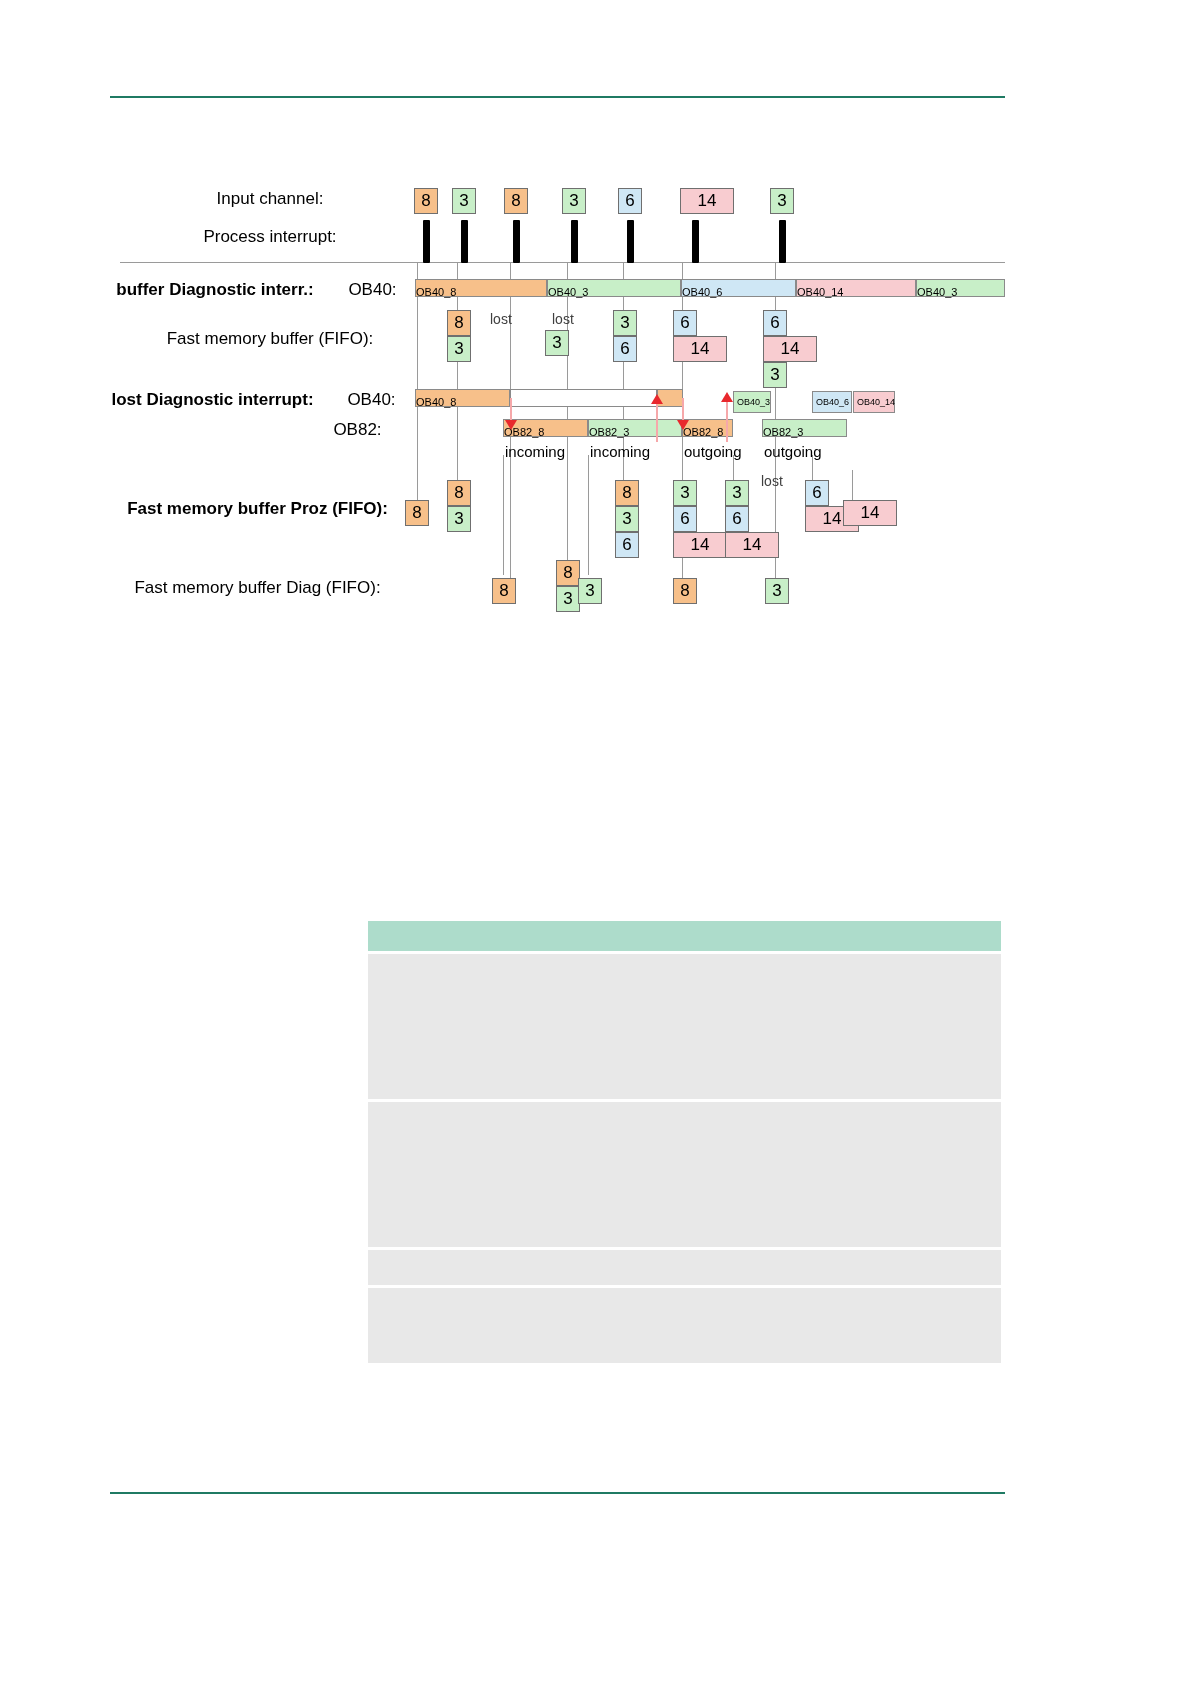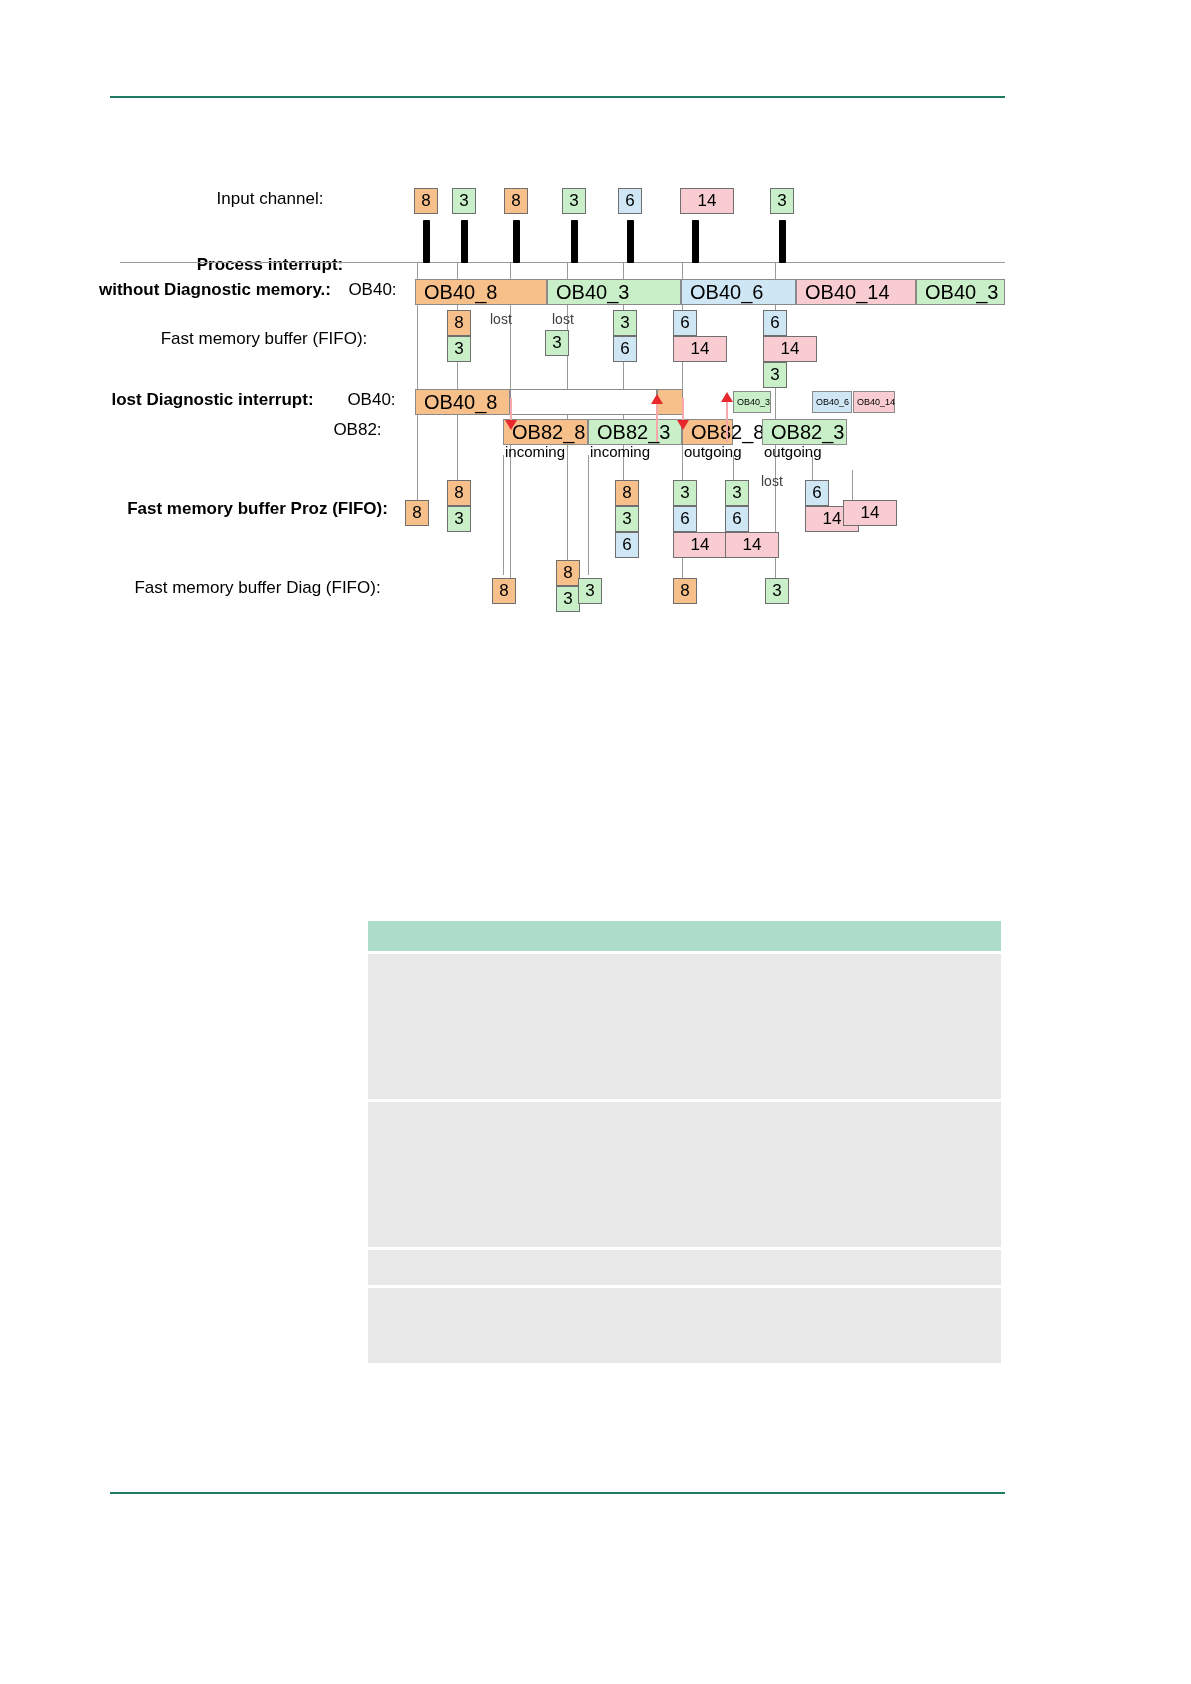--- a/index.html
+++ b/index.html
@@ -27,22 +27,22 @@
   
   .chip{position:absolute;box-sizing:border-box;width:24px;height:26px;
         border:1px solid #6f6f6f;font-size:17px;line-height:24px;text-align:center;}
   .chip.w28{width:54px;}
   .c-or{background:#f7c08a;}
   .c-gr{background:#c8efc8;}
   .c-bl{background:#cfe7f5;}
   .c-pk{background:#f8ccd0;}
 
   
-  .bar{position:absolute;box-sizing:border-box;height:26px;border:1px solid #8a8a8a;
-       font-size:20px;line-height:24px;padding-left:8px;white-space:nowrap;}
+  .bar{position:absolute;box-sizing:border-box;height:18px;border:1px solid #8a8a8a;
+       font-size:11px;line-height:24px;white-space:nowrap;}
   .bar.sm{font-size:9px;height:22px;line-height:20px;padding-left:3px;}
   .bar.empty{background:#fff;}
   .b-or{background:#f7c08a;}
   .b-gr{background:#c8efc8;}
   .b-bl{background:#cfe7f5;}
   .b-pk{background:#f8ccd0;}
 
   .lost{position:absolute;color:#404040;font-size:14px;line-height:15px;}
   .subl{position:absolute;font-size:15px;line-height:16px;white-space:nowrap;text-align:center;}
 
@@ -63,24 +63,24 @@
 </style>
 </head>
 <body>
 
 <div class="rule top"></div>
 <div class="rule bottom"></div>
 
 <div id="diagram">
 
   <div class="lbl" style="left:150px;top:190px;width:240px;">Input channel:</div>
-  <div class="lbl" style="left:150px;top:256px;width:240px;font-weight:bold;">Process interrupt:</div>
-  <div class="lbl b" style="left:90px;top:281px;width:250px;">without Diagnostic memory.:</div>
+  <div class="lbl" style="left:150px;top:228px;width:240px;">Process interrupt:</div>
+  <div class="lbl b" style="left:90px;top:281px;width:250px;">buffer Diagnostic interr.:</div>
   <div class="lbl" style="left:340px;top:281px;width:65px;">OB40:</div>
-  <div class="lbl" style="left:144px;top:330px;width:240px;">Fast memory buffer (FIFO):</div>
+  <div class="lbl" style="left:150px;top:330px;width:240px;">Fast memory buffer (FIFO):</div>
   <div class="lbl b" style="left:90px;top:391px;width:245px;">lost Diagnostic interrupt:</div>
   <div class="lbl" style="left:338px;top:391px;width:67px;">OB40:</div>
   <div class="lbl" style="left:310px;top:421px;width:95px;">OB82:</div>
   <div class="lbl" style="left:110px;top:500px;width:295px;font-weight:bold;">Fast memory buffer Proz (FIFO):</div>
   <div class="lbl" style="left:110px;top:579px;width:295px;">Fast memory buffer Diag (FIFO):</div>
 
   <div class="hline" style="left:120px;top:262px;width:885px;"></div>
 
   <div class="vline" style="left:417px;top:262px;height:245px;"></div>
   <div class="vline" style="left:457px;top:262px;height:230px;"></div>

